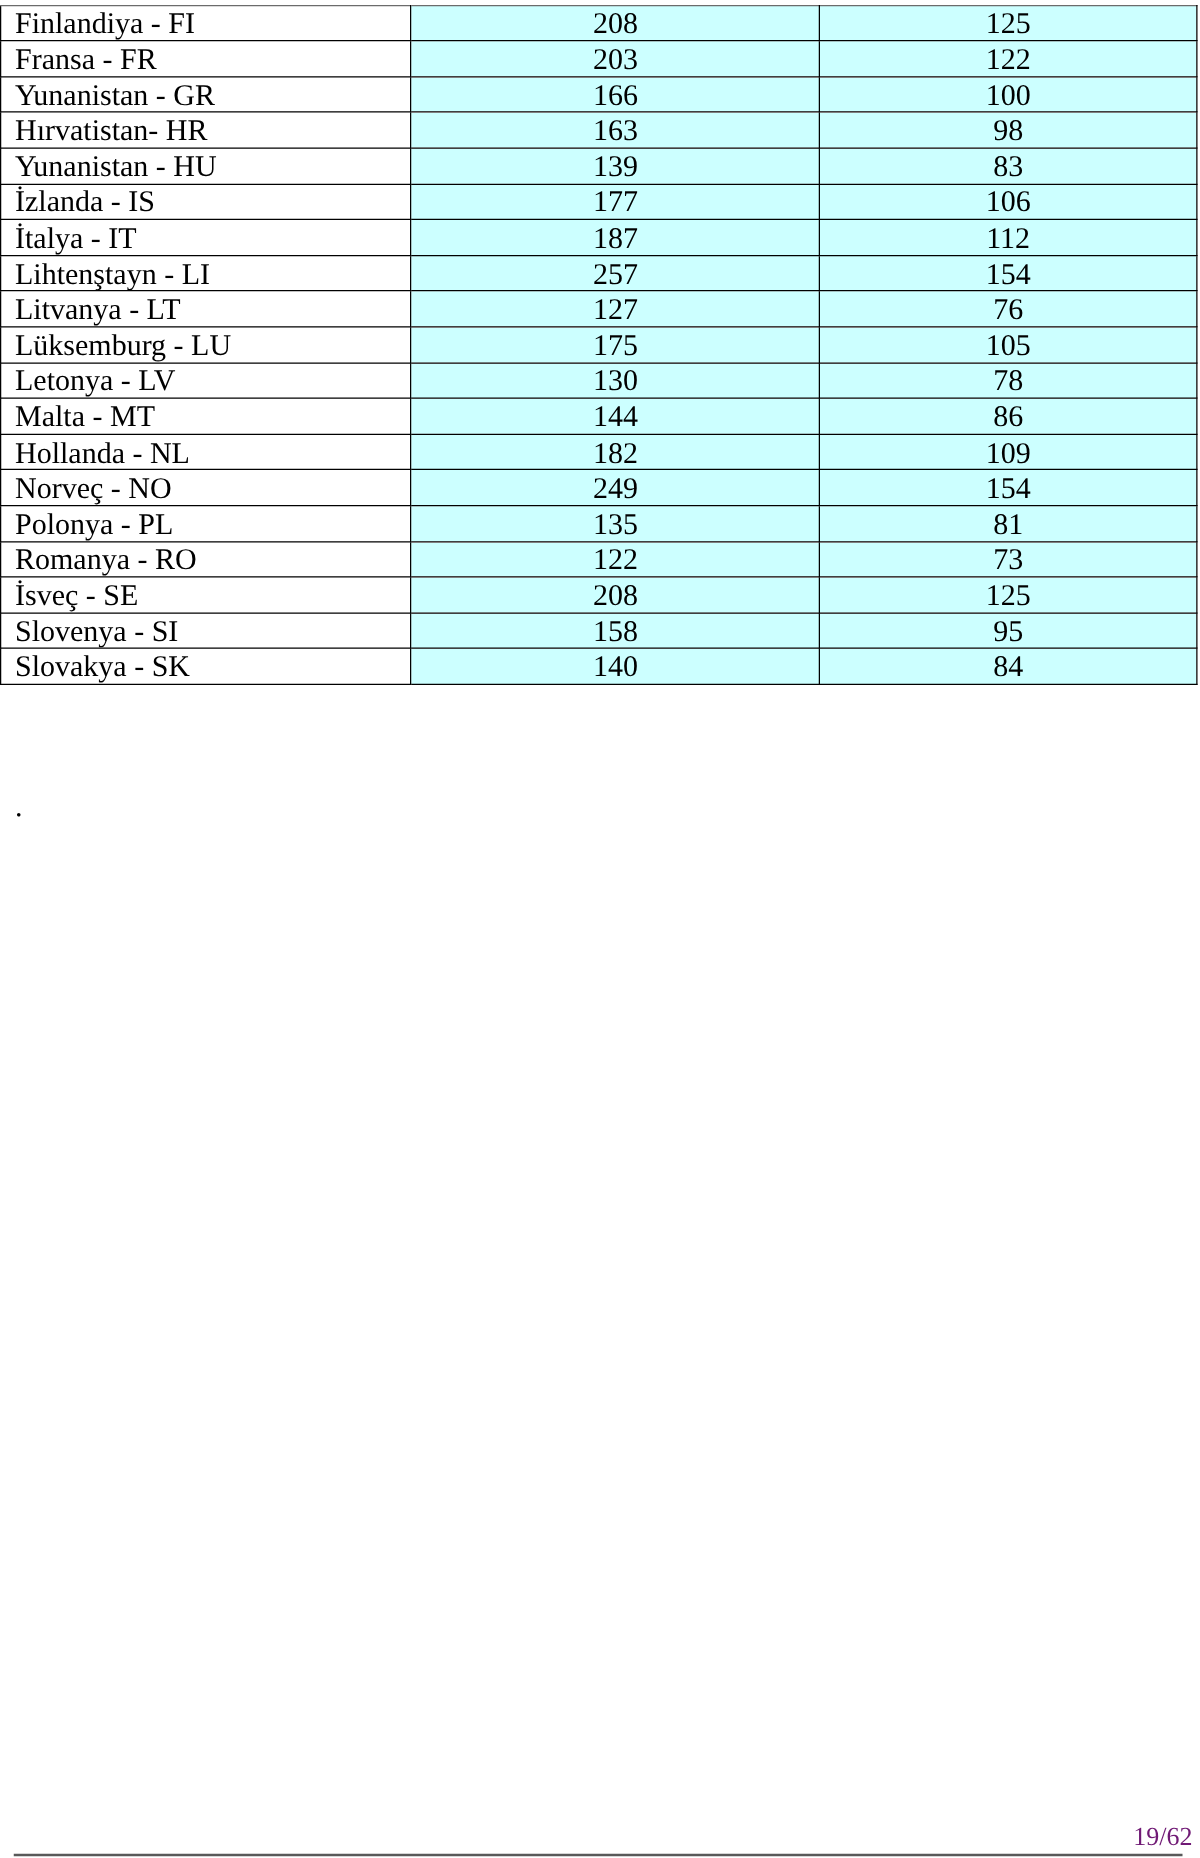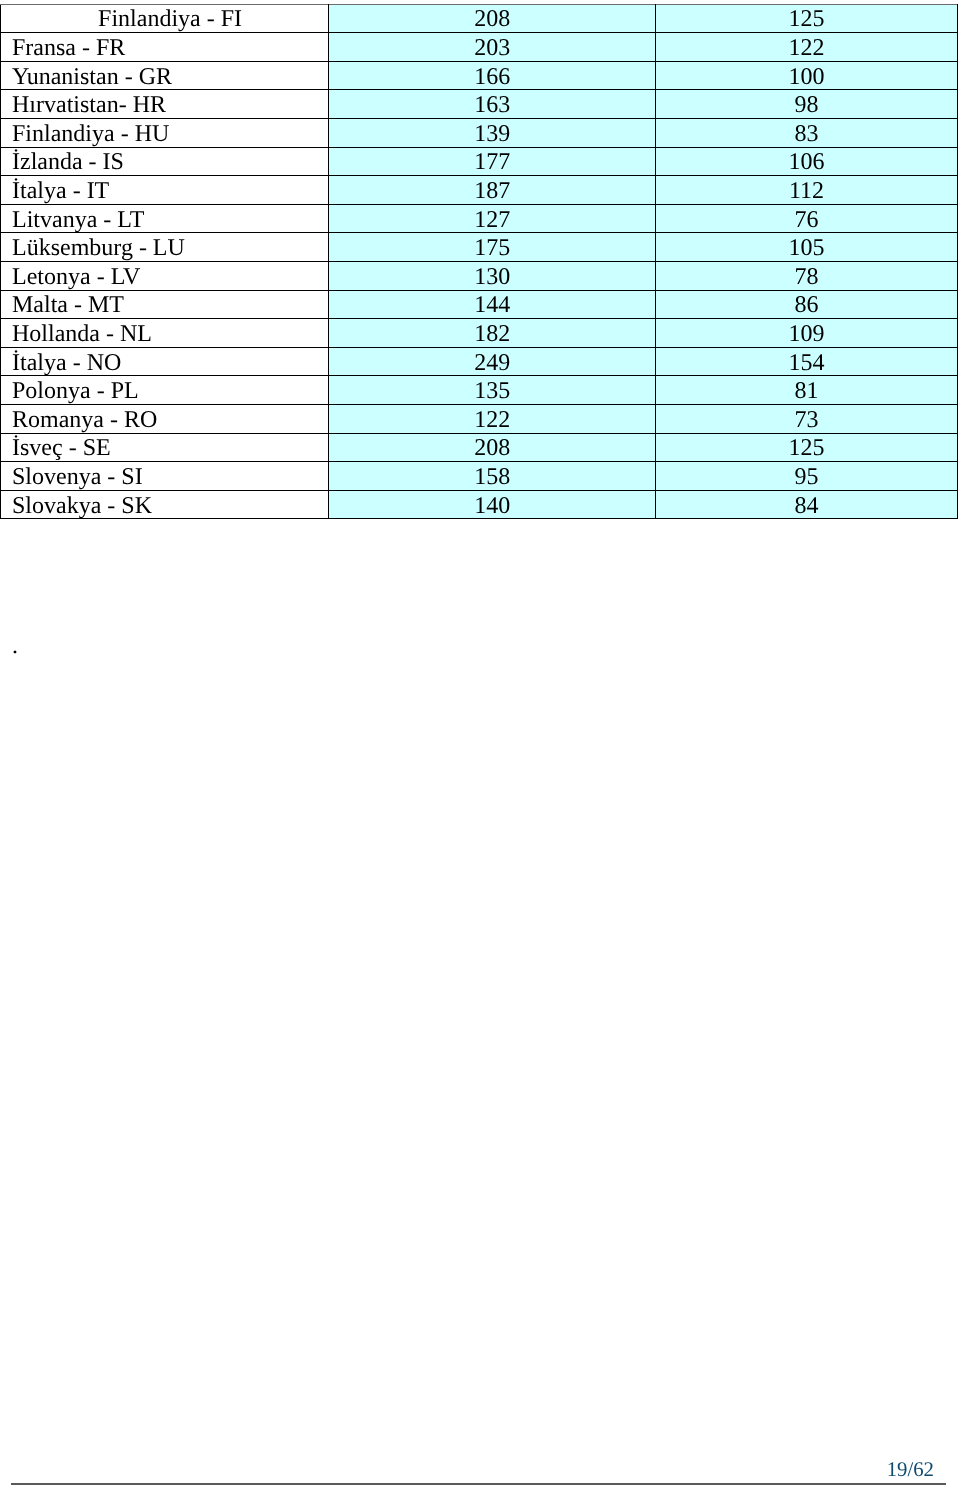--- a/index.html
+++ b/index.html
@@ -60,41 +60,40 @@
   }
   table.grant-table td.c-num2 { width: 318.5px; }
   table.grant-table td.c-num3 { width: 293px; }
   table.grant-table td.c-note {
     background: #ccffff;
     text-align: center;
   }
   
   table.grant-table tr:first-child td {
     border-top-color: #6b6b6b;
-    text-align: center;
   }
 
   
   .stray-dot {
     position: absolute;
     left: 12px;
     top: 634px;
     font-size: 24px;
     line-height: 1;
     color: #000000;
   }
 
   
   .footer-page {
     position: absolute;
-    right: 26px;
+    right: 6px;
     top: 1459.5px;
     font-size: 20.8px;
     line-height: 1;
-    color: #0c4a6e;
+    color: #701a75;
     margin-left: 16px;
   }
   .footer-rule {
     position: absolute;
     left: 11px;
     top: 1483px;
     width: 935px;
     height: 1.7px;
     background: #595959;
   }
@@ -120,35 +119,40 @@
           <td class="c-country">Yunanistan - GR</td>
           <td class="c-num c-num2">166</td>
           <td class="c-num c-num3">100</td>
         </tr>
         <tr>
           <td class="c-country">Hırvatistan- HR</td>
           <td class="c-num c-num2">163</td>
           <td class="c-num c-num3">98</td>
         </tr>
         <tr>
-          <td class="c-country">Finlandiya - HU</td>
+          <td class="c-country">Yunanistan - HU</td>
           <td class="c-num c-num2">139</td>
           <td class="c-num c-num3">83</td>
         </tr>
         <tr>
           <td class="c-country">İzlanda - IS</td>
           <td class="c-num c-num2">177</td>
           <td class="c-num c-num3">106</td>
         </tr>
         <tr>
           <td class="c-country">İtalya - IT</td>
           <td class="c-num c-num2">187</td>
           <td class="c-num c-num3">112</td>
         </tr>
         <tr>
+          <td class="c-country">Lihtenştayn - LI</td>
+          <td class="c-num c-num2">257</td>
+          <td class="c-num c-num3">154</td>
+        </tr>
+        <tr>
           <td class="c-country">Litvanya - LT</td>
           <td class="c-num c-num2">127</td>
           <td class="c-num c-num3">76</td>
         </tr>
         <tr>
           <td class="c-country">Lüksemburg - LU</td>
           <td class="c-num c-num2">175</td>
           <td class="c-num c-num3">105</td>
         </tr>
         <tr>
@@ -160,21 +164,21 @@
           <td class="c-country">Malta - MT</td>
           <td class="c-num c-num2">144</td>
           <td class="c-num c-num3">86</td>
         </tr>
         <tr>
           <td class="c-country">Hollanda - NL</td>
           <td class="c-num c-num2">182</td>
           <td class="c-num c-num3">109</td>
         </tr>
         <tr>
-          <td class="c-country">İtalya - NO</td>
+          <td class="c-country">Norveç - NO</td>
           <td class="c-num c-num2">249</td>
           <td class="c-num c-num3">154</td>
         </tr>
         <tr>
           <td class="c-country">Polonya - PL</td>
           <td class="c-num c-num2">135</td>
           <td class="c-num c-num3">81</td>
         </tr>
         <tr>
           <td class="c-country">Romanya - RO</td>

